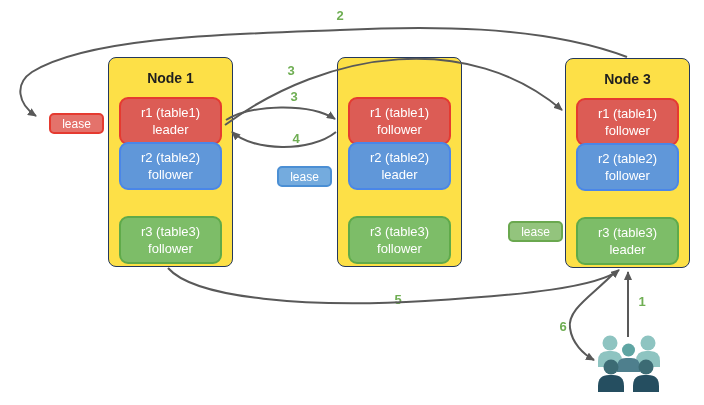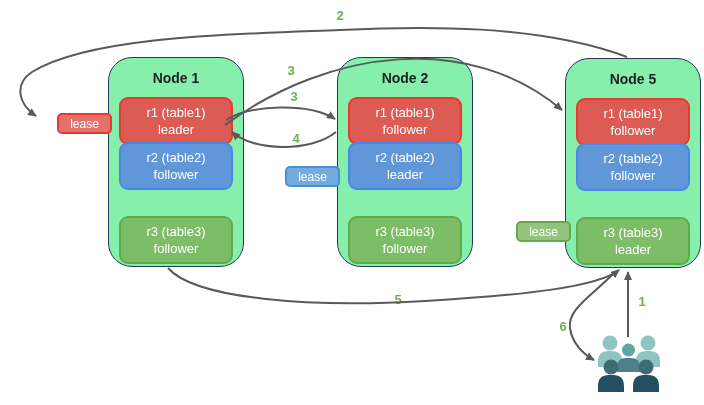--- a/index.html
+++ b/index.html
@@ -2,42 +2,42 @@
 <html><head>
 <meta charset="utf-8">
 <style>
   html,body{margin:0;padding:0;background:#fff;}
   *{box-sizing:border-box;}
   .canvas{
     position:relative;width:704px;height:405px;background:#ffffff;
     font-family:"Liberation Sans",sans-serif;overflow:hidden;
   }
   .node{
-    position:absolute;width:136px;height:210px;background:#86efac;
-    border:1.5px solid #24385c;border-radius:24px;
+    position:absolute;width:125px;height:210px;background:#fde047;
+    border:1.5px solid #24385c;border-radius:8px;
   }
   .node-title{
     position:absolute;top:12px;left:0;right:0;text-align:center;
     font-weight:bold;font-size:14px;color:#1f1f1f;
   }
   .replica{
     position:absolute;left:10px;right:10px;height:48px;border-radius:9px;
     border:2px solid;color:#fff;display:flex;flex-direction:column;
     align-items:center;justify-content:center;font-size:13px;line-height:1.32;
     text-align:center;
   }
   .replica.pos1{top:39px}
   .replica.pos2{top:84px}
   .replica.pos3{top:158px}
   .red{background:#dc5c55;border-color:#e53a30}
   .blue{background:#6097d9;border-color:#4a86e8}
   .green{background:#7dbd68;border-color:#5faa4a}
   .lease{
     position:absolute;width:55px;height:21px;border-radius:5px;border:2px solid;
-    color:#fff;font-size:12px;display:flex;align-items:center;justify-content:center;margin-left:8px;
+    color:#fff;font-size:12px;display:flex;align-items:center;justify-content:center;
   }
   .lease-red{background:#e4726b;border-color:#e53a30;left:49px;top:113px}
   .lease-blue{background:#74abde;border-color:#4b8fd4;left:277px;top:166px}
   .lease-green{background:#93c47d;border-color:#6aa84f;left:508px;top:221px}
   .step{
     position:absolute;color:#6fae53;font-weight:bold;font-size:13px;
     width:18px;text-align:center;
   }
   .arrows{position:absolute;left:0;top:0;z-index:5;pointer-events:none;}
   .users{position:absolute;left:594px;top:331px;z-index:2;}
@@ -57,37 +57,36 @@
       <span>r2 (table2)</span>
       <span>follower</span>
     </div>
     <div class="replica pos3 green">
       <span>r3 (table3)</span>
       <span>follower</span>
     </div>
   </div>
 
   <div class="node" style="left:337px;top:57px">
-    <div class="node-title">Node 2</div>
     <div class="replica pos1 red">
       <span>r1 (table1)</span>
       <span>follower</span>
     </div>
     <div class="replica pos2 blue">
       <span>r2 (table2)</span>
       <span>leader</span>
     </div>
     <div class="replica pos3 green">
       <span>r3 (table3)</span>
       <span>follower</span>
     </div>
   </div>
 
   <div class="node" style="left:565px;top:58px">
-    <div class="node-title">Node 5</div>
+    <div class="node-title">Node 3</div>
     <div class="replica pos1 red">
       <span>r1 (table1)</span>
       <span>follower</span>
     </div>
     <div class="replica pos2 blue">
       <span>r2 (table2)</span>
       <span>follower</span>
     </div>
     <div class="replica pos3 green">
       <span>r3 (table3)</span>

